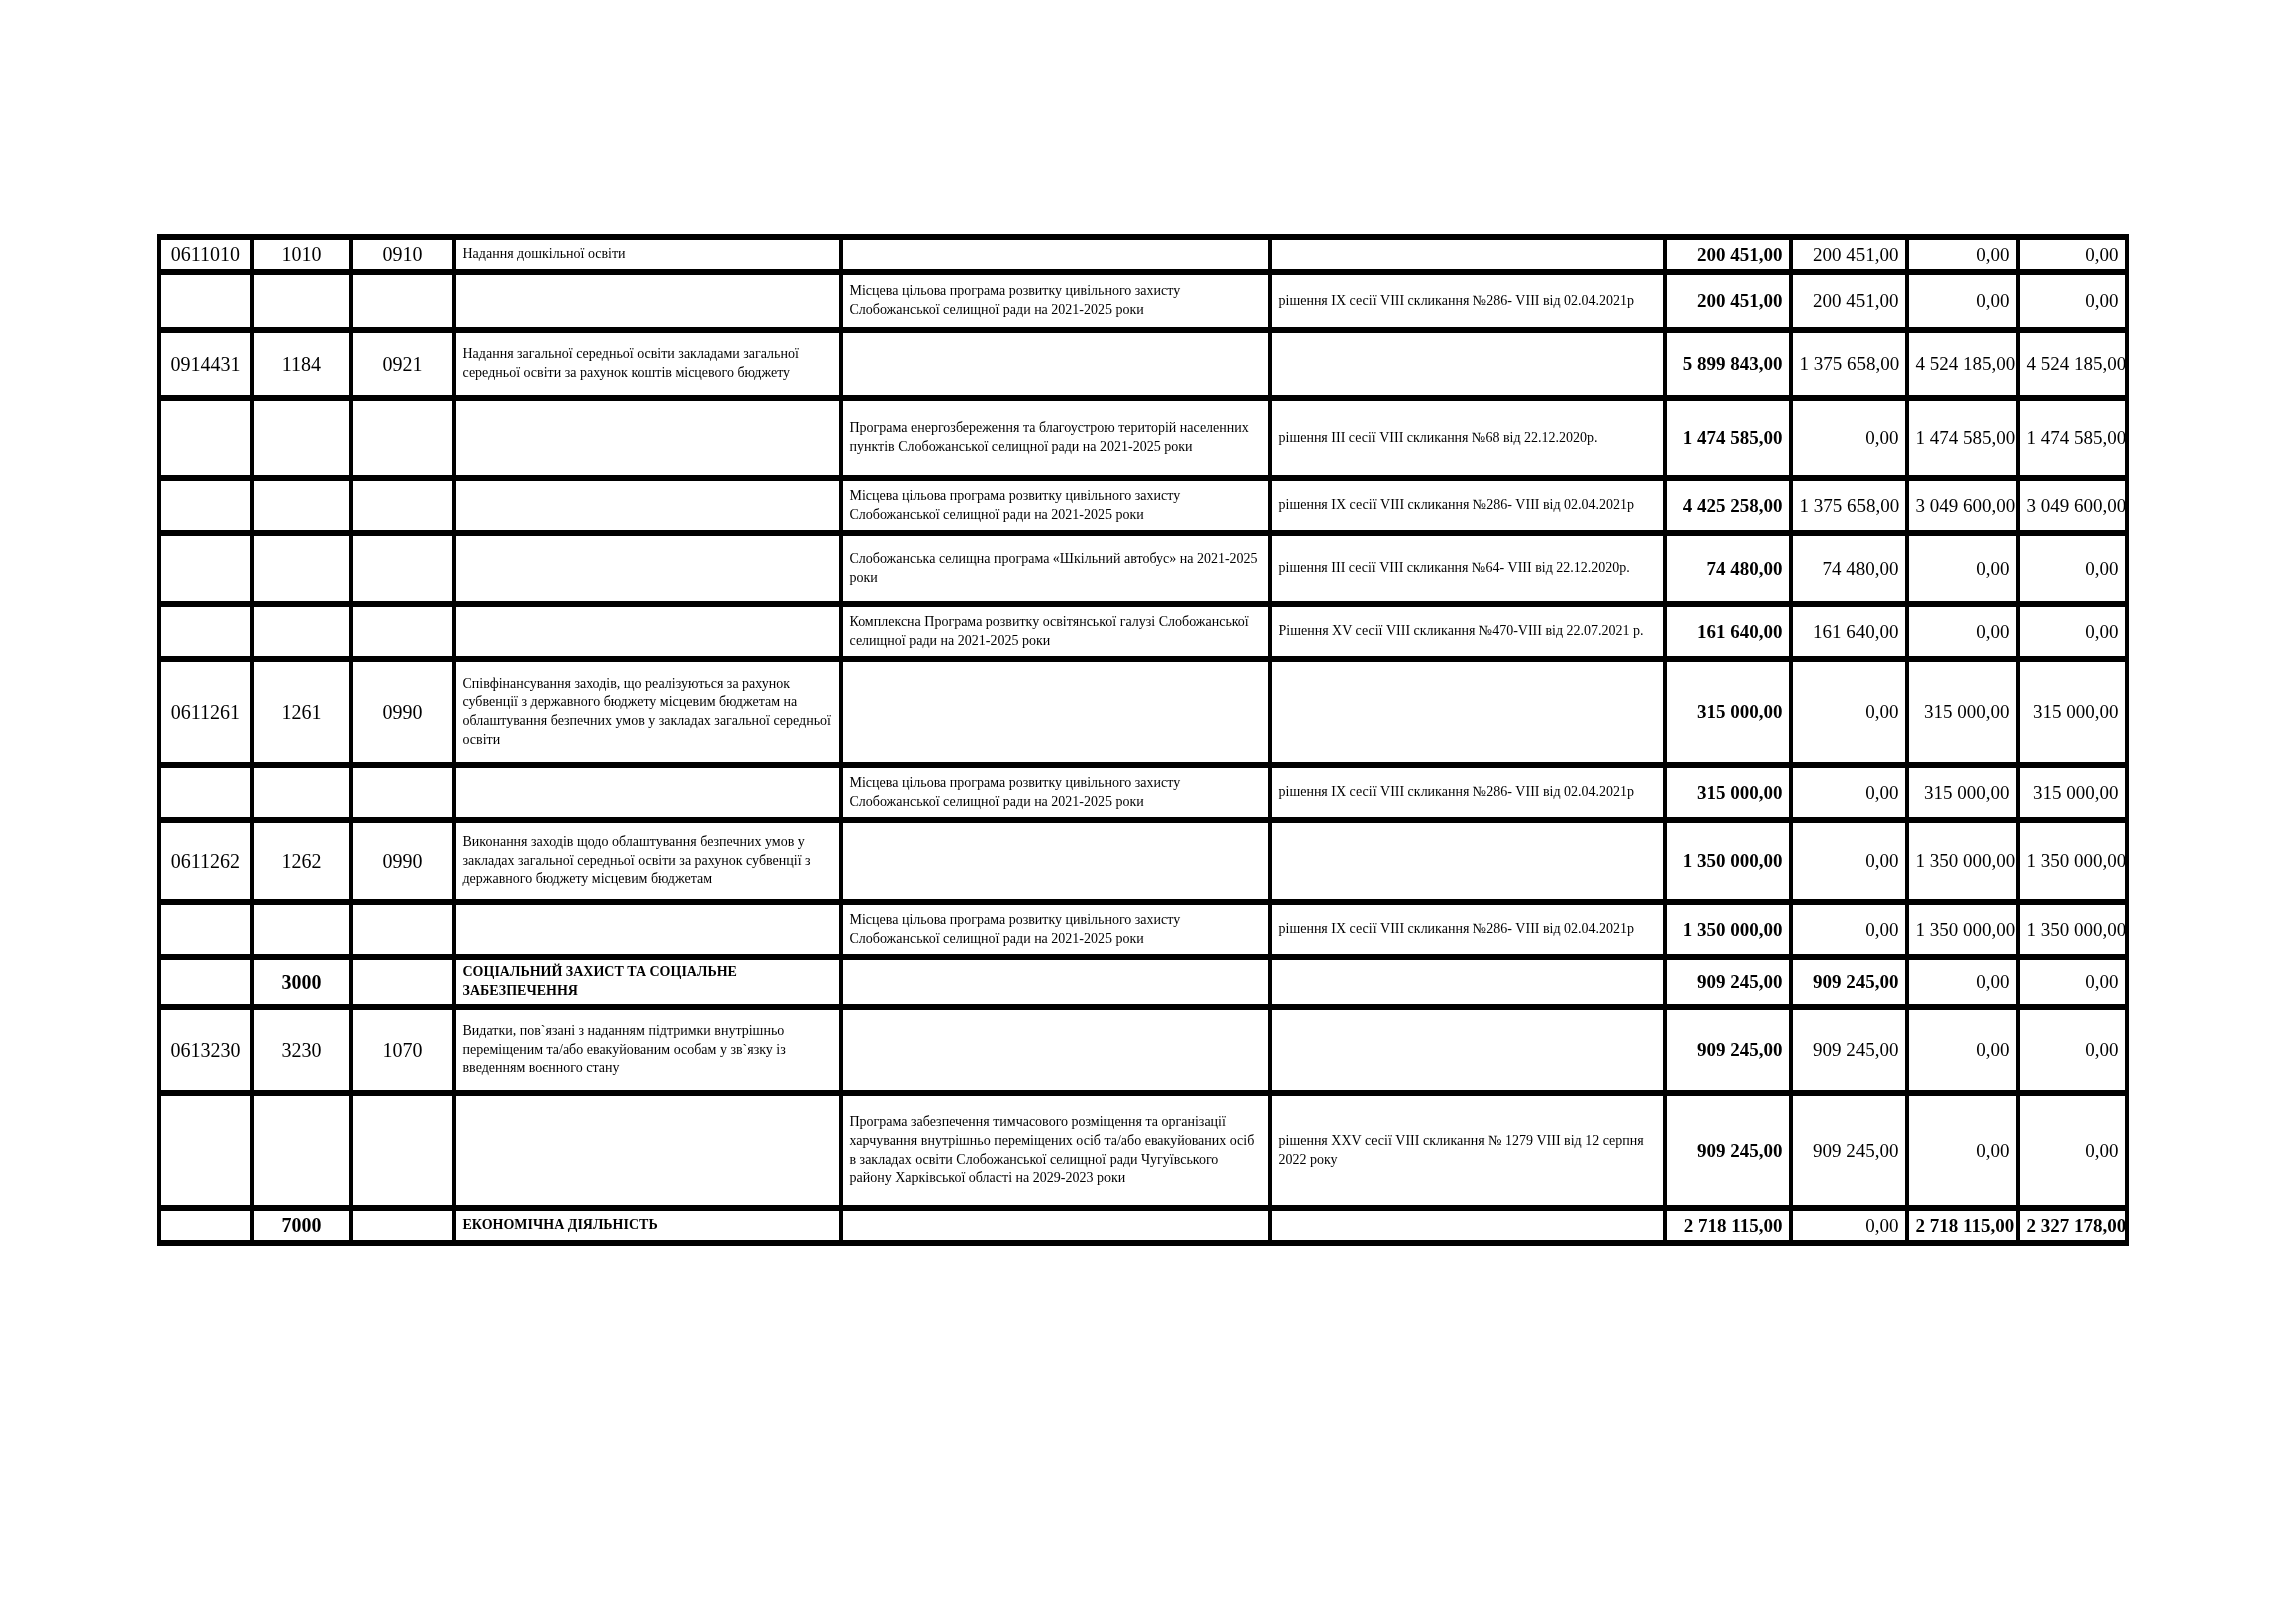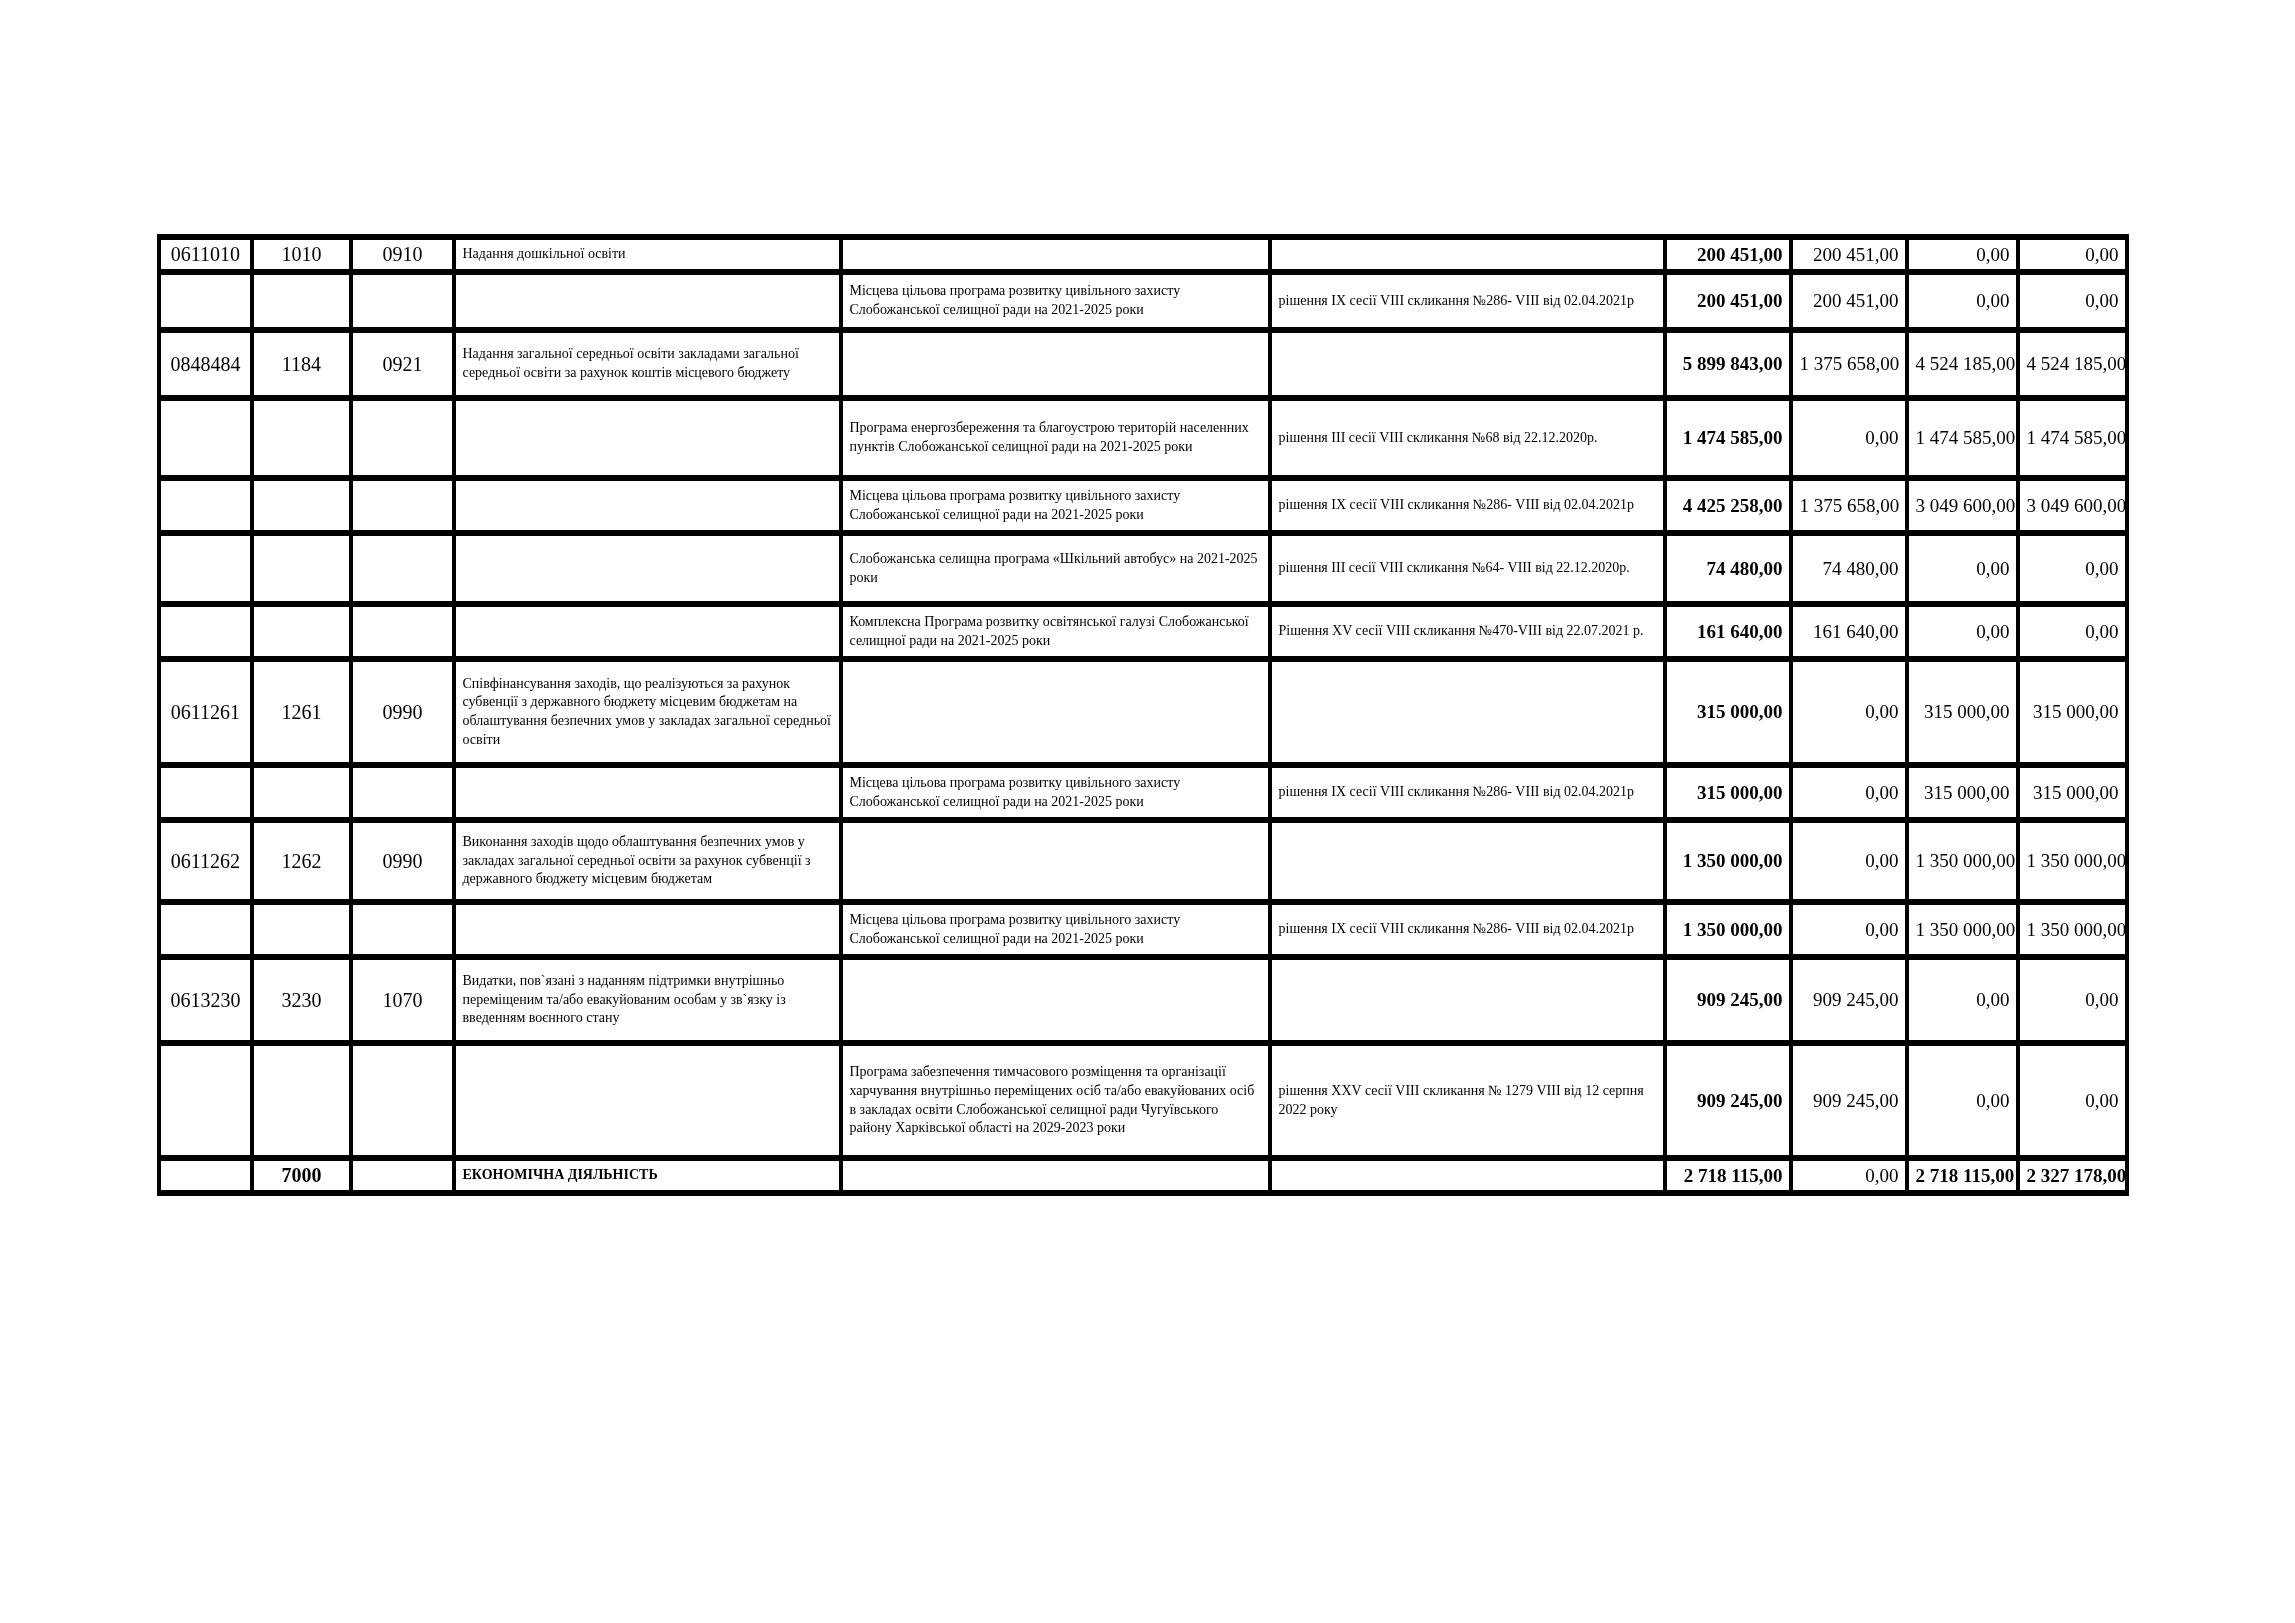--- a/index.html
+++ b/index.html
@@ -88,21 +88,21 @@
           <td class="code"></td>
           <td class="name"></td>
           <td class="prog">Місцева цільова програма розвитку цивільного захисту Слобожанської селищної ради на 2021-2025 роки</td>
           <td class="dec">рішення IX сесії VIII скликання №286- VIII від 02.04.2021р</td>
           <td class="num b">200 451,00</td>
           <td class="num">200 451,00</td>
           <td class="num">0,00</td>
           <td class="num">0,00</td>
         </tr>
         <tr style="height: 68px;">
-          <td class="code">0848484</td>
+          <td class="code">0914431</td>
           <td class="code">1184</td>
           <td class="code">0921</td>
           <td class="name">Надання загальної середньої освіти закладами загальної середньої освіти за рахунок коштів місцевого бюджету</td>
           <td class="prog"></td>
           <td class="dec"></td>
           <td class="num b">5 899 843,00</td>
           <td class="num">1 375 658,00</td>
           <td class="num">4 524 185,00</td>
           <td class="num">4 524 185,00</td>
         </tr>
@@ -194,20 +194,32 @@
           <td class="code"></td>
           <td class="code"></td>
           <td class="code"></td>
           <td class="name"></td>
           <td class="prog">Місцева цільова програма розвитку цивільного захисту Слобожанської селищної ради на 2021-2025 роки</td>
           <td class="dec">рішення IX сесії VIII скликання №286- VIII від 02.04.2021р</td>
           <td class="num b">1 350 000,00</td>
           <td class="num">0,00</td>
           <td class="num">1 350 000,00</td>
           <td class="num">1 350 000,00</td>
+        </tr>
+        <tr style="height: 50px;">
+          <td class="code b"></td>
+          <td class="code b">3000</td>
+          <td class="code b"></td>
+          <td class="name b">СОЦІАЛЬНИЙ ЗАХИСТ ТА СОЦІАЛЬНЕ ЗАБЕЗПЕЧЕННЯ</td>
+          <td class="prog"></td>
+          <td class="dec"></td>
+          <td class="num b">909 245,00</td>
+          <td class="num b">909 245,00</td>
+          <td class="num">0,00</td>
+          <td class="num">0,00</td>
         </tr>
         <tr style="height: 86px;">
           <td class="code">0613230</td>
           <td class="code">3230</td>
           <td class="code">1070</td>
           <td class="name">Видатки, пов`язані з наданням підтримки внутрішньо переміщеним та/або евакуйованим особам у зв`язку із введенням воєнного стану</td>
           <td class="prog"></td>
           <td class="dec"></td>
           <td class="num b">909 245,00</td>
           <td class="num">909 245,00</td>

